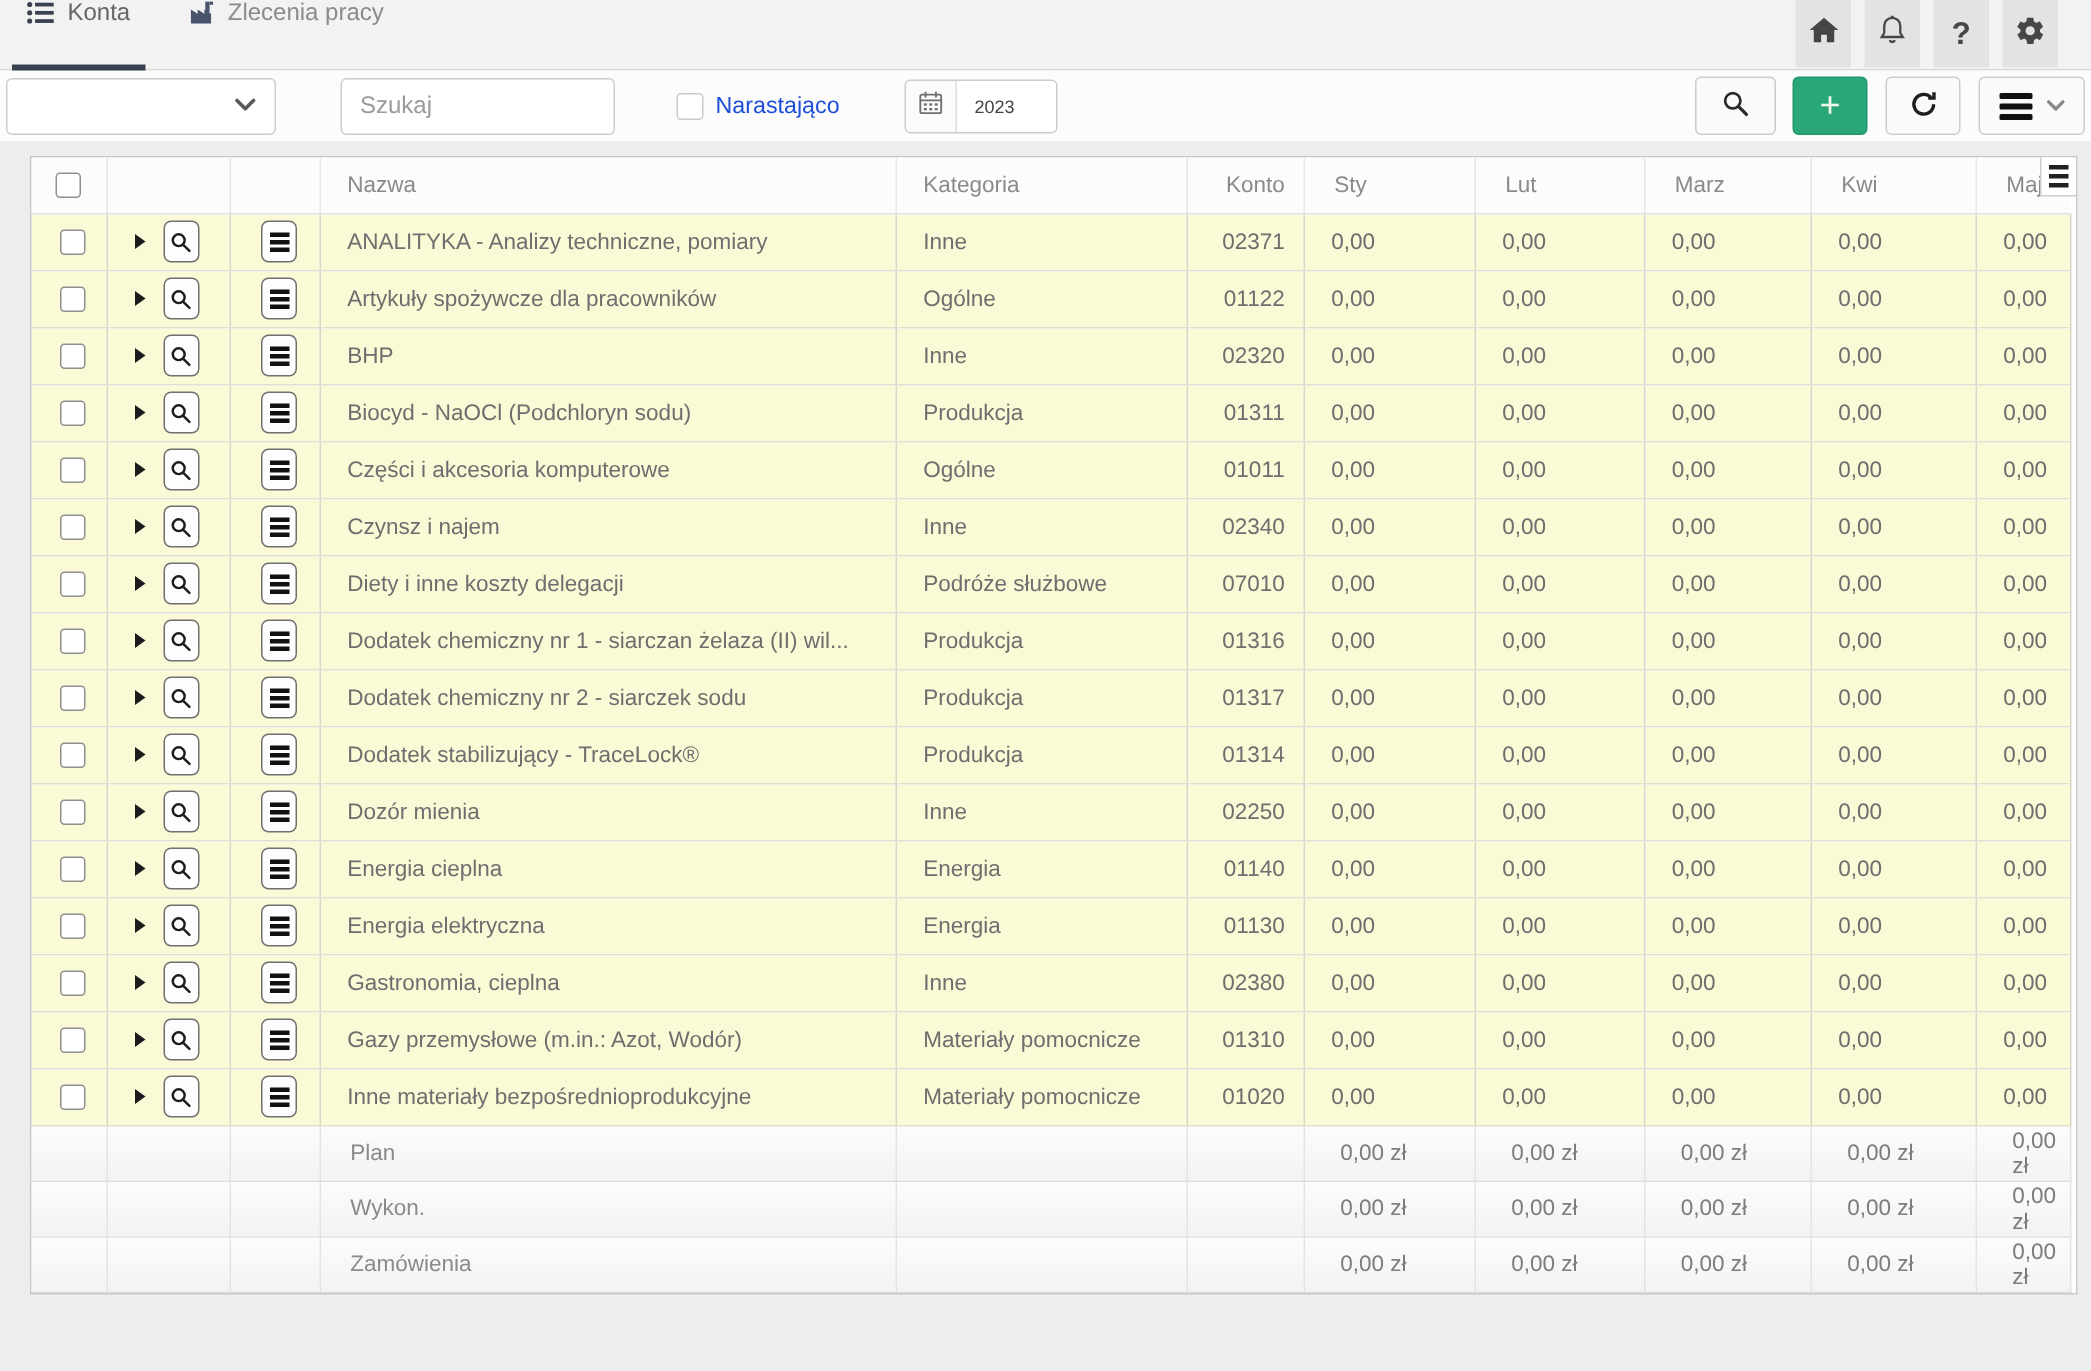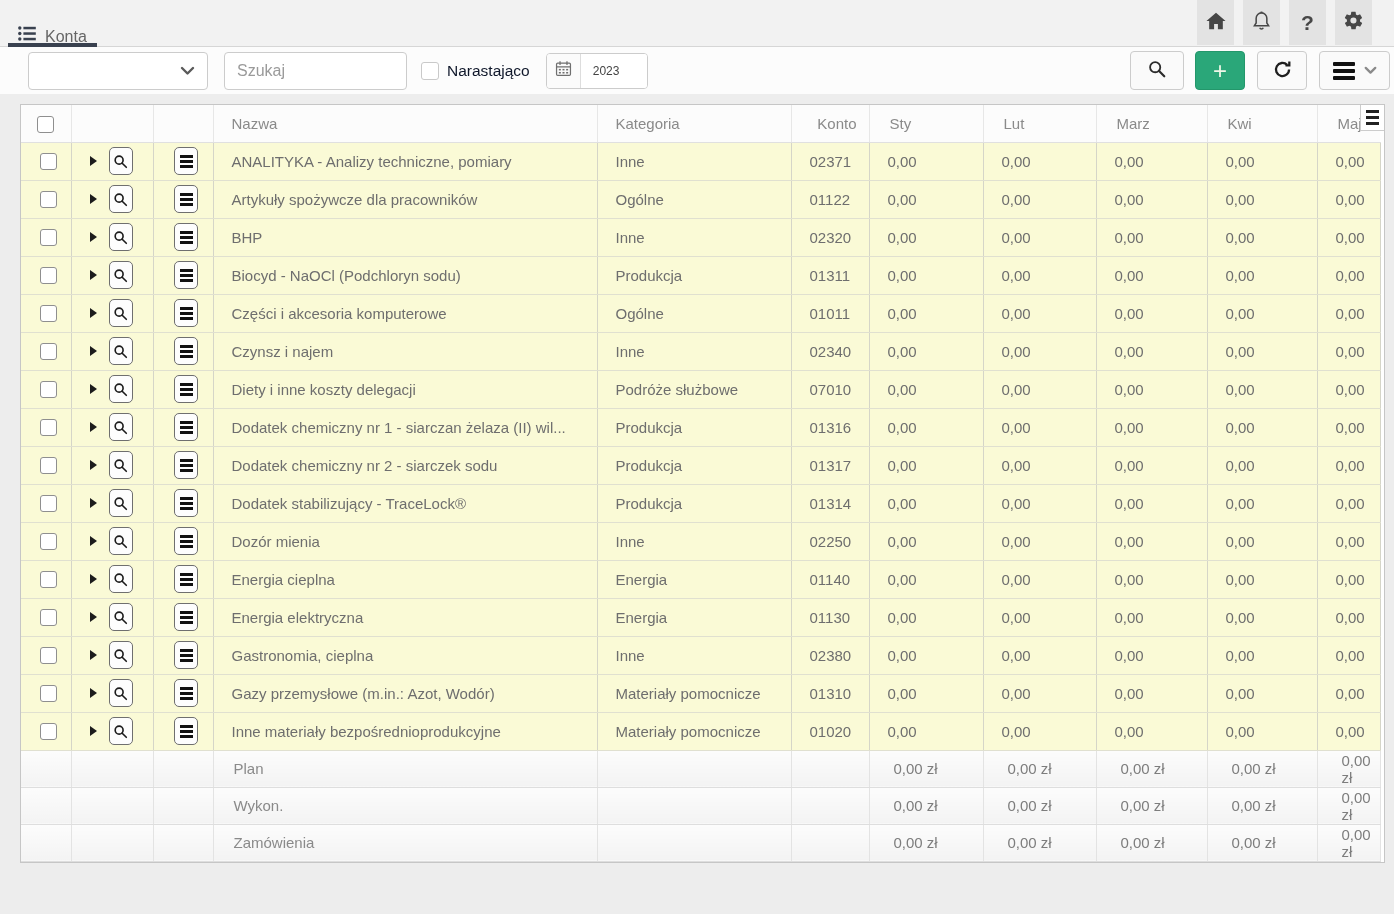--- a/index.html
+++ b/index.html
@@ -2,39 +2,39 @@
 <html lang="pl"><head>
 <meta charset="utf-8">
 <style>
   * { box-sizing: border-box; margin:0; padding:0; }
   html,body { width:1394px; height:914px; overflow:hidden;
     font-family:"Liberation Sans","DejaVu Sans",sans-serif; color:#6e6e6e; background:#eaeaea; }
 
   
   .navbar { height:47px; background:#f2f2f2; border-bottom:1px solid #d6d6d6;
     display:flex; align-items:stretch; }
-  .tab { display:flex; align-items:flex-end; gap:9px; padding:0 12px; position:relative; cursor:pointer; }
+  .tab { display:flex; align-items:flex-start; gap:9px; padding:0 12px; position:relative; cursor:pointer; }
   .tab:first-child { margin-left:6px; }
   .tab-label { font-size:16px; color:#8b8b8b; }
   .tab.active .tab-label { color:#666; }
   .tab.active::after { content:""; position:absolute; left:2px; right:2px; bottom:-1px; height:4px; background:#39414f; }
   .nav-actions { margin-left:auto; margin-right:22px; display:flex; gap:9px; }
   .nav-action { width:37px; height:45px; background:#e3e3e3; display:flex; align-items:center; justify-content:center; cursor:pointer; }
   .qmark { font-size:21px; font-weight:bold; color:#474747; }
 
   
-  .toolbar { height:47px; background:#fcfcfc; display:flex; align-items:center; padding:0 4px 0 28px; }
+  .toolbar { height:47px; background:#fcfcfc; display:flex; align-items:center; padding:0 4px 0 4px;gap:27px; }
   .ctl { height:38px; border:1px solid #ccc; border-radius:4px; background:#fff; }
   .select { width:180px; display:flex; align-items:center; justify-content:flex-end; padding-right:12px; cursor:pointer; }
   .search-input { width:183px; margin-left:16px; padding:0 12px; font-size:16px; color:#555;
     font-family:inherit; outline:none; }
   .search-input::placeholder { color:#9a9a9a; }
   .chk-wrap { display:flex; align-items:center; gap:8px; margin-left:14px; cursor:pointer; }
   .chk { appearance:none; width:18px; height:18px; border:1px solid #c9c9c9; border-radius:3px; background:#fff; cursor:pointer; }
-  .chk-label { font-size:15.5px; color:#0f172a; }
+  .chk-label { font-size:15.5px; color:#1d4ed8; }
   .date-group { display:flex; margin-left:16px; height:36px; border:1px solid #ccc; border-radius:4px; overflow:hidden; background:#fff; }
   .date-addon { width:34px; display:flex; align-items:center; justify-content:center; border-right:1px solid #ddd; background:#fbfbfb; cursor:pointer; }
   .date-input { width:66px; border:none; outline:none; padding:0 12px; font-size:12px; color:#444; font-family:inherit; }
   .tb-btns { margin-left:auto; display:flex; align-items:center; }
   .tb-btn { height:39px; border:1px solid #ccc; border-radius:4px; background:#fafafa;
     display:flex; align-items:center; justify-content:center; cursor:pointer; }
   .btn-search { width:54px; }
   .btn-add { width:50px; margin-left:11px; background:#2aa779; border-color:#23976b;
     color:#eef7e8; font-size:24px; font-weight:400; line-height:1; }
   .btn-refresh { width:50px; margin-left:12px; }
@@ -50,21 +50,21 @@
     padding:0 12px 0 18px; border-right:1px solid #e7e7e7; border-bottom:1px solid #e0e0e0; }
   th.num-h { padding-left:20px; }
   th.konto-h { text-align:right; }
   tbody.rows td { height:38px; background:#fafad6; border-right:1px solid #d5d5c8;
     border-bottom:1px solid #e0e0d0; padding:0 12px 0 18px; color:#6e6e6e;
     white-space:nowrap; overflow:hidden; text-overflow:ellipsis; }
   td:last-child, th:last-child { border-right:none; }
   td.c-check, th.c-check { text-align:center; padding:0; }
   td.c-expand { padding:0 0 0 28px; }
   td.c-menu { padding:0; text-align:center; }
-  td.konto { text-align:left; }
+  td.konto { text-align:right; }
   td.val { padding-left:24px; }
   .caret-right { display:inline-block; width:0; height:0; border-top:5px solid transparent;
     border-bottom:5px solid transparent; border-left:7px solid #1c1c1c; vertical-align:middle; margin-right:8px; cursor:pointer; }
   .mini-btn { display:inline-flex; align-items:center; justify-content:center; width:24px; height:28px;
     border:1px solid #6f6f6f; border-radius:5px; background:#fdfdfd; vertical-align:middle; cursor:pointer; }
   .mini-bars span { display:block; width:13px; height:3px; background:#111; margin:2px 0; }
   tbody.summary td { height:37px; background:linear-gradient(#fcfcfc,#f3f3f3); color:#8a8a8a;
     border-right:1px solid #e3e3e3; border-bottom:1px solid #dedede; padding:0 12px 0 18px; }
   tbody.summary tr:first-child td { border-top:1px solid #cfcfcf; }
   tbody.summary td.flabel { padding-left:20px; }
@@ -85,20 +85,32 @@
         <circle cx="1.8" cy="3" r="1.7"></circle>
             <rect x="5.4" y="1.8" width="12.4" height="2.5"></rect>
         <circle cx="1.8" cy="8.5" r="1.7"></circle>
             <rect x="5.4" y="7.3" width="12.4" height="2.5"></rect>
         <circle cx="1.8" cy="14" r="1.7"></circle>
             <rect x="5.4" y="12.8" width="12.4" height="2.5"></rect>
           </g>
         </svg>
     </span>
     <span class="tab-label">Konta</span>
+  </div>
+  <div class="tab" style="margin-left:14px;">
+    <span>
+      <svg width="18" height="17" viewBox="0 0 20 19">
+          <g fill="#49536b">
+        <path d="M2.5 17.5V7l5 3.2V7l5 3.2V7l5 3.2v7.3z"></path>
+        <rect x="13.2" y="1.2" width="3.2" height="8"></rect>
+            <rect x="16.4" y="1.2" width="2.6" height="2.4"></rect>
+          </g>
+        </svg>
+    </span>
+    <span class="tab-label">Zlecenia pracy</span>
   </div>
   <div class="nav-actions">
     <div class="nav-action">
       <span>
         <svg width="22" height="20" viewBox="0 0 24 22">
             <path fill="#454545" d="M12 2L1.5 11h3v9h5.4v-5.6h4.2V20h5.4v-9h3z"></path>
           </svg>
       </span>
     </div>
     <div class="nav-action">

